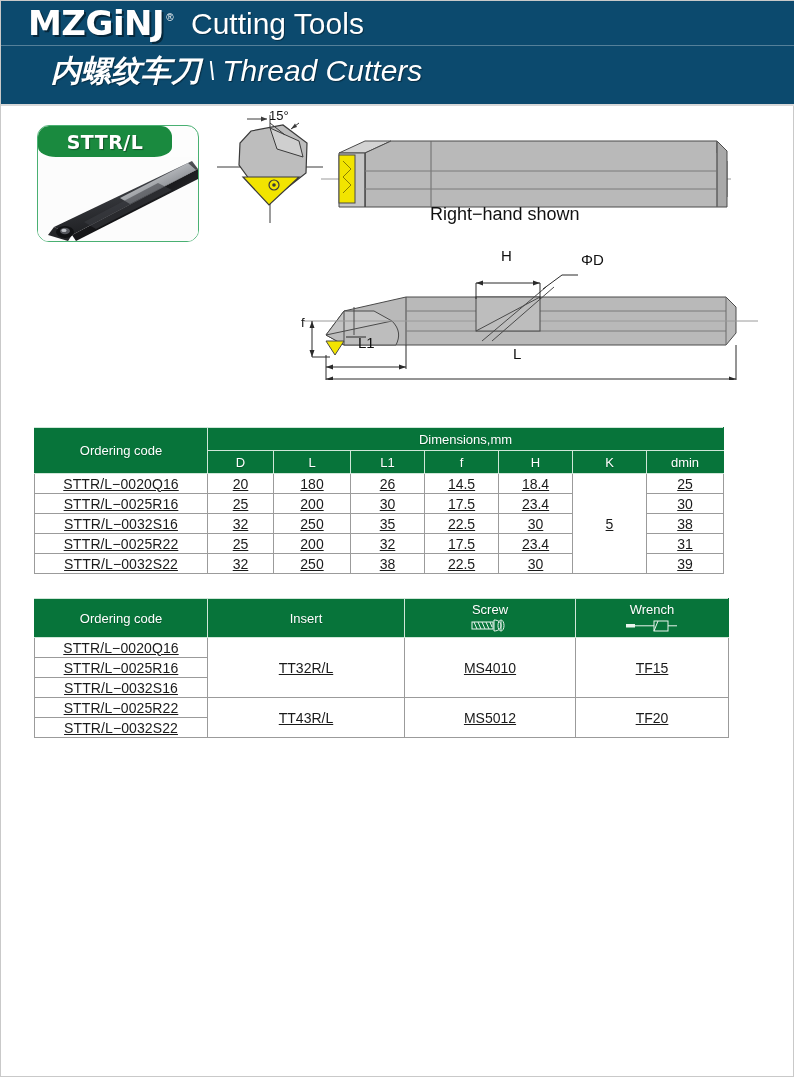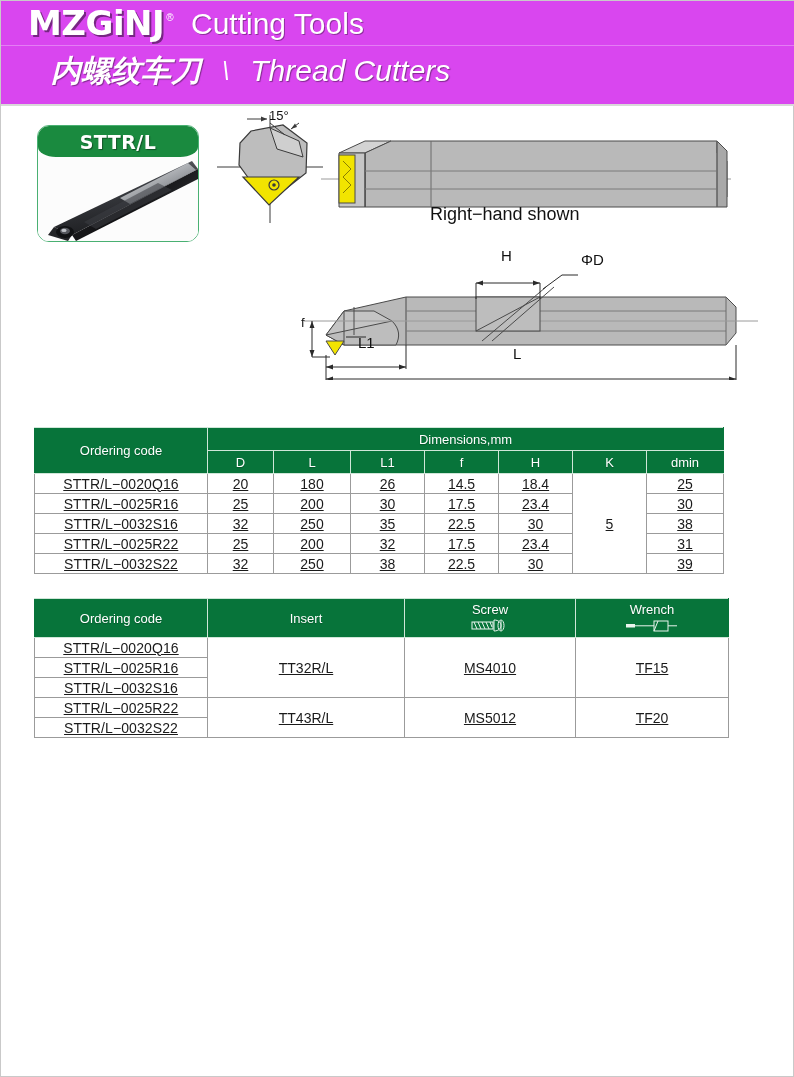--- a/index.html
+++ b/index.html
@@ -22,21 +22,21 @@
     border: 1px solid #c9c9c9;
     box-sizing: border-box;
   }
 
   
   .banner {
     position: absolute;
     left: 0; top: 0;
     width: 794px;
     height: 103px;
-    background: #d946ef;
+    background: #0c4a6e;
     overflow: hidden;
   }
   .banner-line-top {
     position: absolute;
     left: 0; top: 44px;
     width: 794px;
     height: 1px;
     background: rgba(255,255,255,0.30);
   }
   .logo-wrap {
@@ -69,21 +69,21 @@
     font-size: 30px;
     color: #ffffff;
     line-height: 44px;
     text-shadow: 1px 1px 0 rgba(0,0,0,0.35);
   }
   .banner-sub {
     position: absolute;
     left: 50px; top: 50px;
     display: flex;
     align-items: center;
-    gap: 18px;
+    gap: 4px;
   }
   .banner-sub-cn {
     font-family: "DejaVu Sans", sans-serif;
     font-weight: 700;
     font-style: italic;
     font-size: 30px;
     color: #ffffff;
     line-height: 40px;
     text-shadow: 1px 1px 1px rgba(0,0,0,0.40);
   }
@@ -116,21 +116,21 @@
     width: 160px;
     height: 115px;
     border: 1px solid #49b072;
     border-radius: 12px;
     background: #fdfdfd;
     overflow: hidden;
   }
   .photo-card-head {
     position: absolute;
     left: 0; top: 0;
-    width: 160px;
+    width: 134px;
     height: 31px;
     background: #1a8a3f;
     border-radius: 11px 11px 18px 18px / 11px 11px 10px 10px;
     display: flex;
     align-items: center;
     justify-content: center;
   }
   .photo-card-head-label {
     font-family: "DejaVu Sans", sans-serif;
     font-weight: 700;

